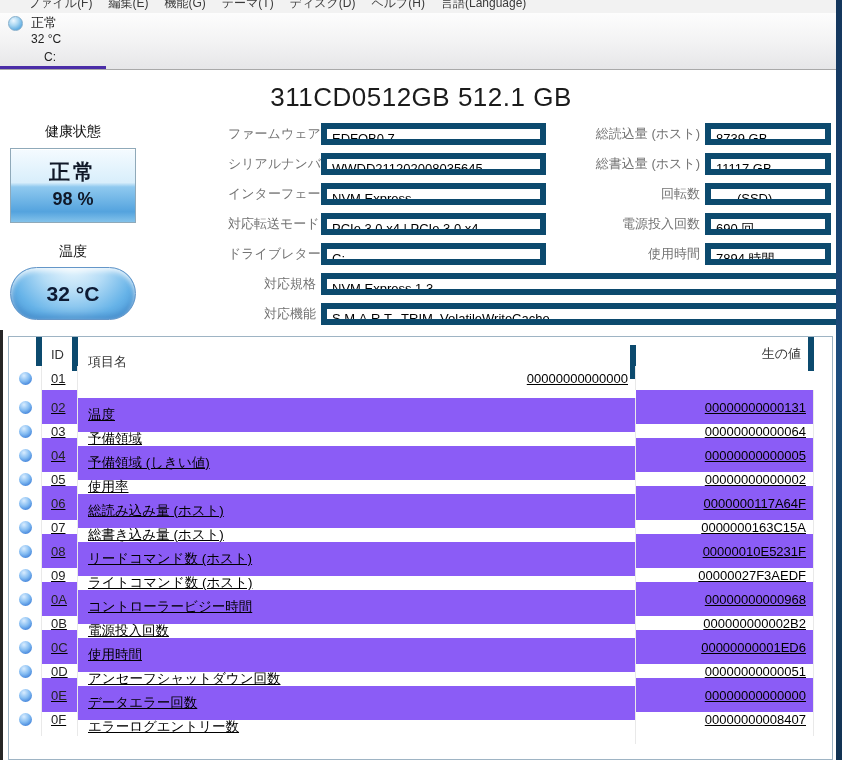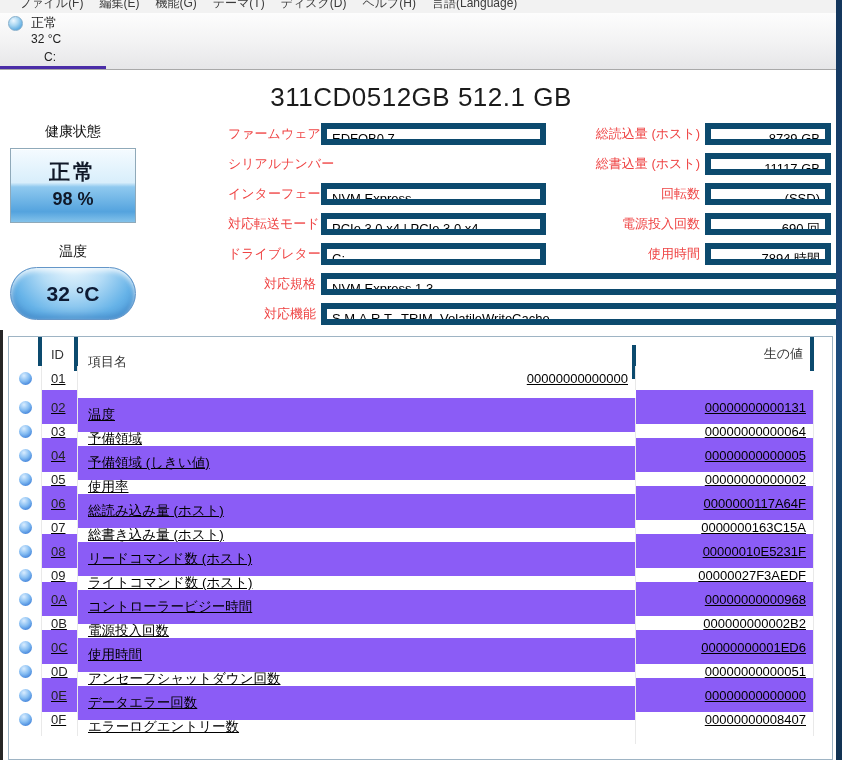--- a/index.html
+++ b/index.html
@@ -1,21 +1,21 @@
 <!DOCTYPE html>
 <html><head>
 <meta charset="utf-8">
 <style>
   * { margin:0; padding:0; box-sizing:border-box; }
   html,body { width:842px; height:760px; overflow:hidden; background:#fff;
     font-family:"Liberation Sans","DejaVu Sans",sans-serif; position:relative; }
 
   
   .menu-bar { position:absolute; top:0; left:0; width:842px; height:13px;
-    background:#f2f2f2; overflow:hidden; display:flex; padding-left:11px; }
+    background:#f2f2f2; overflow:hidden; display:flex; padding-left:20px; }
   .menu-item { font-size:12px; color:#3a3a3a; padding:0 8px; line-height:18px; margin-top:-6px; white-space:nowrap; }
 
   
   .drive-bar { position:absolute; top:13px; left:0; width:842px; height:57px;
     background:linear-gradient(180deg,#fdfdfd 0%,#f2f2f3 55%,#e6e6e8 100%);
     border-bottom:1px solid #a9a9a9; }
   .drive-tile { position:absolute; left:0; top:0; width:106px; height:56px; }
   .drive-orb { position:absolute; left:8px; top:3px; width:15px; height:15px; border-radius:50%;
     background:radial-gradient(circle at 35% 28%, #eef8ff 0%, #a8d6f2 40%, #5aa9e0 78%, #3e8cc6 100%);
     border:1px solid #85aecb; }
@@ -41,42 +41,42 @@
     border:1px solid #6496c8;
     background:radial-gradient(ellipse at 50% -10%, #f0faff 0%, #b4dcf6 38%, #66b3e8 72%, #4b98d8 100%);
     box-shadow:inset 0 3px 5px rgba(255,255,255,0.8), inset 0 -4px 7px rgba(30,90,160,0.35);
     display:flex; align-items:center; justify-content:center;
     font-size:21px; font-weight:bold; color:#0d1a33; }
 
   
   .info-fields  { position:absolute; left:228px; top:122px; }
   .stats-fields { position:absolute; left:586px; top:122px; }
   .field-row { display:flex; align-items:center; height:23px; margin-bottom:7px; }
-  .field-label { width:88px; text-align:right; font-size:13px; color:#ef4444; margin-right:5px; white-space:nowrap; }
+  .field-label { width:88px; text-align:right; font-size:13px; color:#737373; margin-right:5px; white-space:nowrap; }
   .stats-fields .field-label { width:114px; }
   .field-box { width:225px; height:22px; border:6px solid #0c4a6e; background:#fff;
     font-size:13px; color:#000; padding:0 5px; line-height:20px; white-space:nowrap; overflow:hidden; }
   .field-row.wide .field-box { width:612px; }
-  .stats-fields .field-box { width:126px; text-align:right; }
+  .stats-fields .field-box { width:126px; text-align:left; }
 
   
   .smart-table { position:absolute; left:8px; top:336px; width:825px; height:424px;
     border:1px solid #9eb4c4; background:#fff; overflow:hidden; }
   .thead, .srow { display:grid; grid-template-columns:33px 36px 558px 178px; align-items:center; }
   .thead { height:29px; }
   .srow  { height:24px; cursor:default;text-decoration:underline; }
   .cell  { height:100%; display:flex; align-items:center; border-right:1px solid #e9e9e9; }
   .srow.alt .cell:not(.cell-orb) { background:#8b5cf6; }
   .cell-orb { justify-content:center; background:#fff; }
   .orb { width:13px; height:13px; border-radius:50%;
     background:radial-gradient(circle at 38% 28%, #d9edff 0%, #84bcf2 45%, #4283da 80%, #3168ba 100%); }
   .cell-id   { padding-left:9px;  font-size:13px;   color:#222; }
   .cell-name { padding-left:10px; font-size:13.5px; color:#000;margin-top:16px; }
   .cell-raw  { justify-content:flex-end; padding-right:7px; font-size:13px; color:#000; }
-  .thead .cell { border-right:4px solid #0c4a6e; font-size:13px; color:#333; background:#fff; }
+  .thead .cell { border-right:6px solid #0c4a6e; font-size:13px; color:#333; background:#fff; }
 
   
   .right-strip { position:absolute; right:0; top:0; width:6px; height:760px;
     background:linear-gradient(180deg,#14365c 0%,#1d4d7e 50%,#123252 100%); }
   .left-strip { position:absolute; left:0; top:330px; width:3px; height:430px; background:#262626; }
 </style>
 </head>
 <body>
 
 <div class="menu-bar">
@@ -112,20 +112,21 @@
   <span>32 °C</span>
 </div>
 
 <div class="info-fields">
     <div class="field-row">
       <span class="field-label">ファームウェア</span>
       <div class="field-box">EDFOB0.7</div>
     </div>
     <div class="field-row">
       <span class="field-label">シリアルナンバー</span>
+      <div class="field-box">WWDD211202008035645</div>
     </div>
     <div class="field-row">
       <span class="field-label">インターフェース</span>
       <div class="field-box">NVM Express</div>
     </div>
     <div class="field-row">
       <span class="field-label">対応転送モード</span>
       <div class="field-box">PCIe 3.0 x4 | PCIe 3.0 x4</div>
     </div>
     <div class="field-row">

